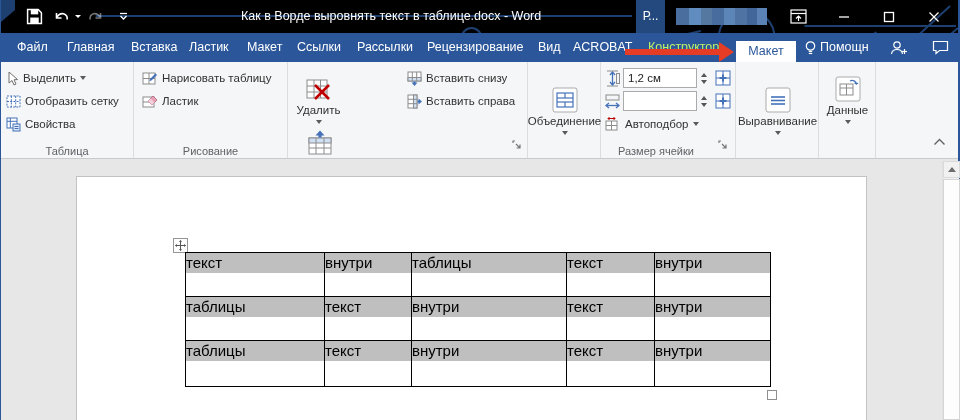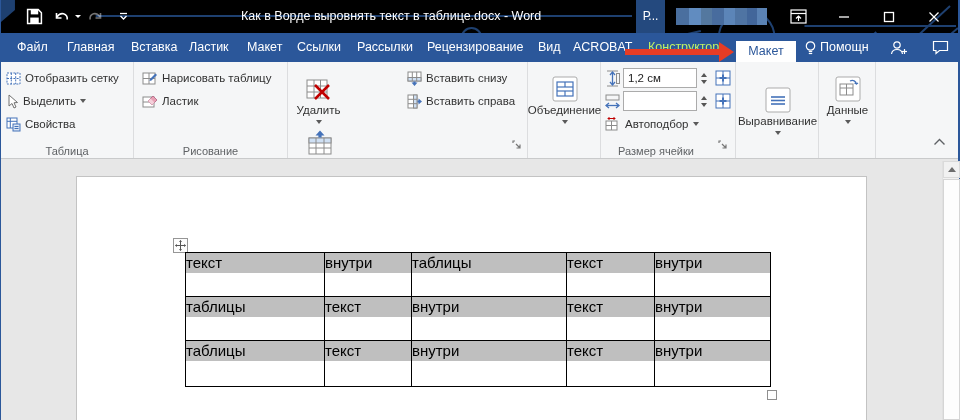--- a/index.html
+++ b/index.html
@@ -191,34 +191,34 @@
   <div class="arrow">
     <div class="shaft"></div>
     <div class="head"></div>
   </div>
 
   <div class="ribbon">
 
     <div class="group" style="left:0; width:133px;">
       <div class="rows">
         <div class="srow">
+          <svg width="13" height="15" viewBox="0 0 13 15">
+            <path d="M3 1 L3 12 L6 9.5 L8 14 L10 13 L8 8.8 L11.5 8.5 Z" fill="#fff" stroke="#707070" stroke-width="1"></path>
+          </svg>
+          <span>Выделить</span>
+          <span class="caret"></span>
+        </div>
+        <div class="srow">
           <svg width="15" height="15" viewBox="0 0 15 15">
             <rect x="1" y="2" width="13" height="11" fill="#fff" stroke="#4472b9" stroke-width="1" stroke-dasharray="2 1.2"></rect>
             <line x1="5.3" y1="2" x2="5.3" y2="13" stroke="#4472b9" stroke-dasharray="2 1.2"></line>
             <line x1="9.7" y1="2" x2="9.7" y2="13" stroke="#4472b9" stroke-dasharray="2 1.2"></line>
             <line x1="1" y1="7.5" x2="14" y2="7.5" stroke="#4472b9" stroke-dasharray="2 1.2"></line>
           </svg>
           <span>Отобразить сетку</span>
-        </div>
-        <div class="srow">
-          <svg width="13" height="15" viewBox="0 0 13 15">
-            <path d="M3 1 L3 12 L6 9.5 L8 14 L10 13 L8 8.8 L11.5 8.5 Z" fill="#fff" stroke="#707070" stroke-width="1"></path>
-          </svg>
-          <span>Выделить</span>
-          <span class="caret"></span>
         </div>
         <div class="srow">
           <svg width="15" height="15" viewBox="0 0 15 15">
             <rect x="1" y="1" width="10" height="10" fill="#fff" stroke="#4472b9"></rect>
             <line x1="1" y1="4.3" x2="11" y2="4.3" stroke="#4472b9"></line>
             <line x1="4.3" y1="1" x2="4.3" y2="11" stroke="#4472b9"></line>
             <rect x="7" y="7" width="7" height="7" fill="#dce6f4" stroke="#4472b9"></rect>
             <line x1="8.5" y1="9.5" x2="12.5" y2="9.5" stroke="#4472b9"></line>
             <line x1="8.5" y1="11.5" x2="12.5" y2="11.5" stroke="#4472b9"></line>
           </svg>
@@ -305,21 +305,21 @@
         </div>
       </div>
       <div class="launcher" style="right:5px;">
         <svg width="10" height="10" viewBox="0 0 10 10">
           <path d="M1 3 L1 1 L3 1 M4 4 L8 8 M8 4.5 L8 8 L4.5 8" fill="none" stroke="#777" stroke-width="1.2"></path>
         </svg>
       </div>
     </div>
 
     <div class="group" style="left:527px; width:73px;">
-      <div class="bigrow" style="left:0; width:73px; justify-content:flex-start;">
+      <div class="bigrow" style="left:0; width:73px; justify-content:center;">
         <div class="bigbtn" style="width:73px;">
           <div class="ic">
             <svg width="26" height="26" viewBox="0 0 26 26">
               <rect x="1" y="1" width="24" height="24" rx="2" fill="#fff" stroke="#ababab"></rect>
               <rect x="5" y="6" width="16" height="14" fill="#fff" stroke="#4472b9" stroke-width="1.2"></rect>
               <line x1="5" y1="11" x2="21" y2="11" stroke="#4472b9" stroke-width="1.2"></line>
               <line x1="5" y1="15" x2="21" y2="15" stroke="#4472b9" stroke-width="1.2"></line>
               <line x1="13" y1="6" x2="13" y2="11" stroke="#4472b9" stroke-width="1.2"></line>
               <line x1="13" y1="15" x2="13" y2="20" stroke="#4472b9" stroke-width="1.2"></line>
             </svg>

